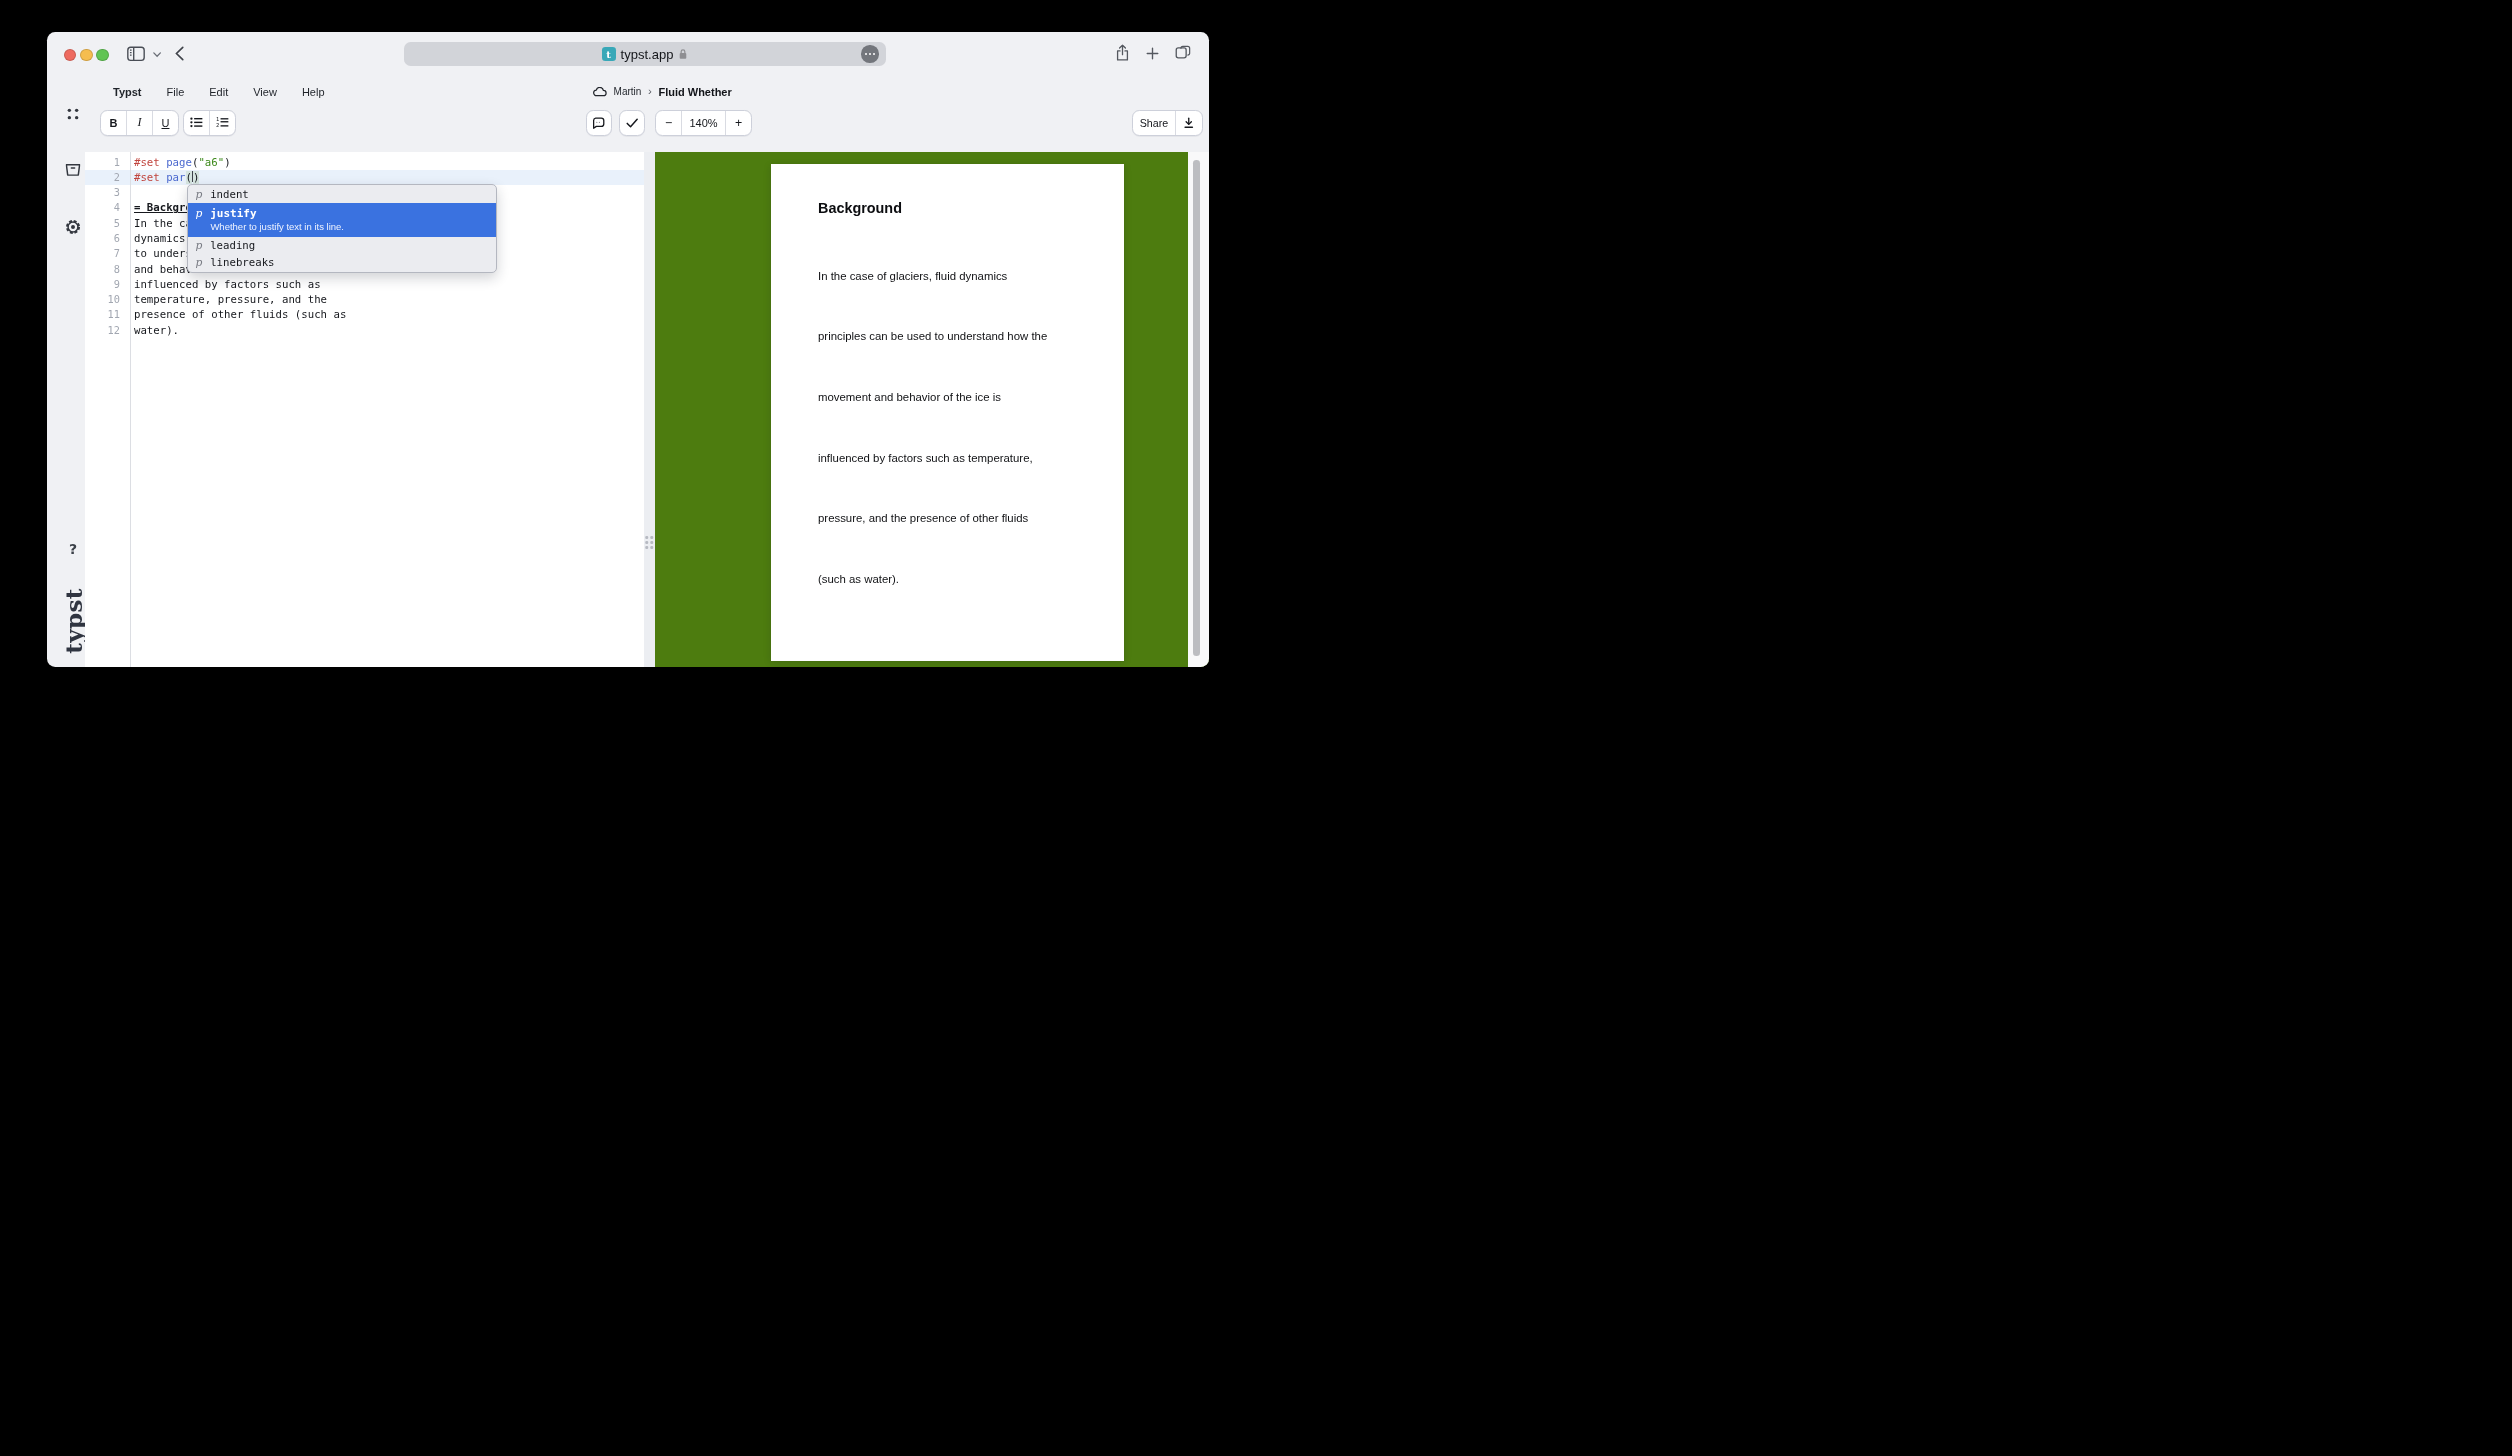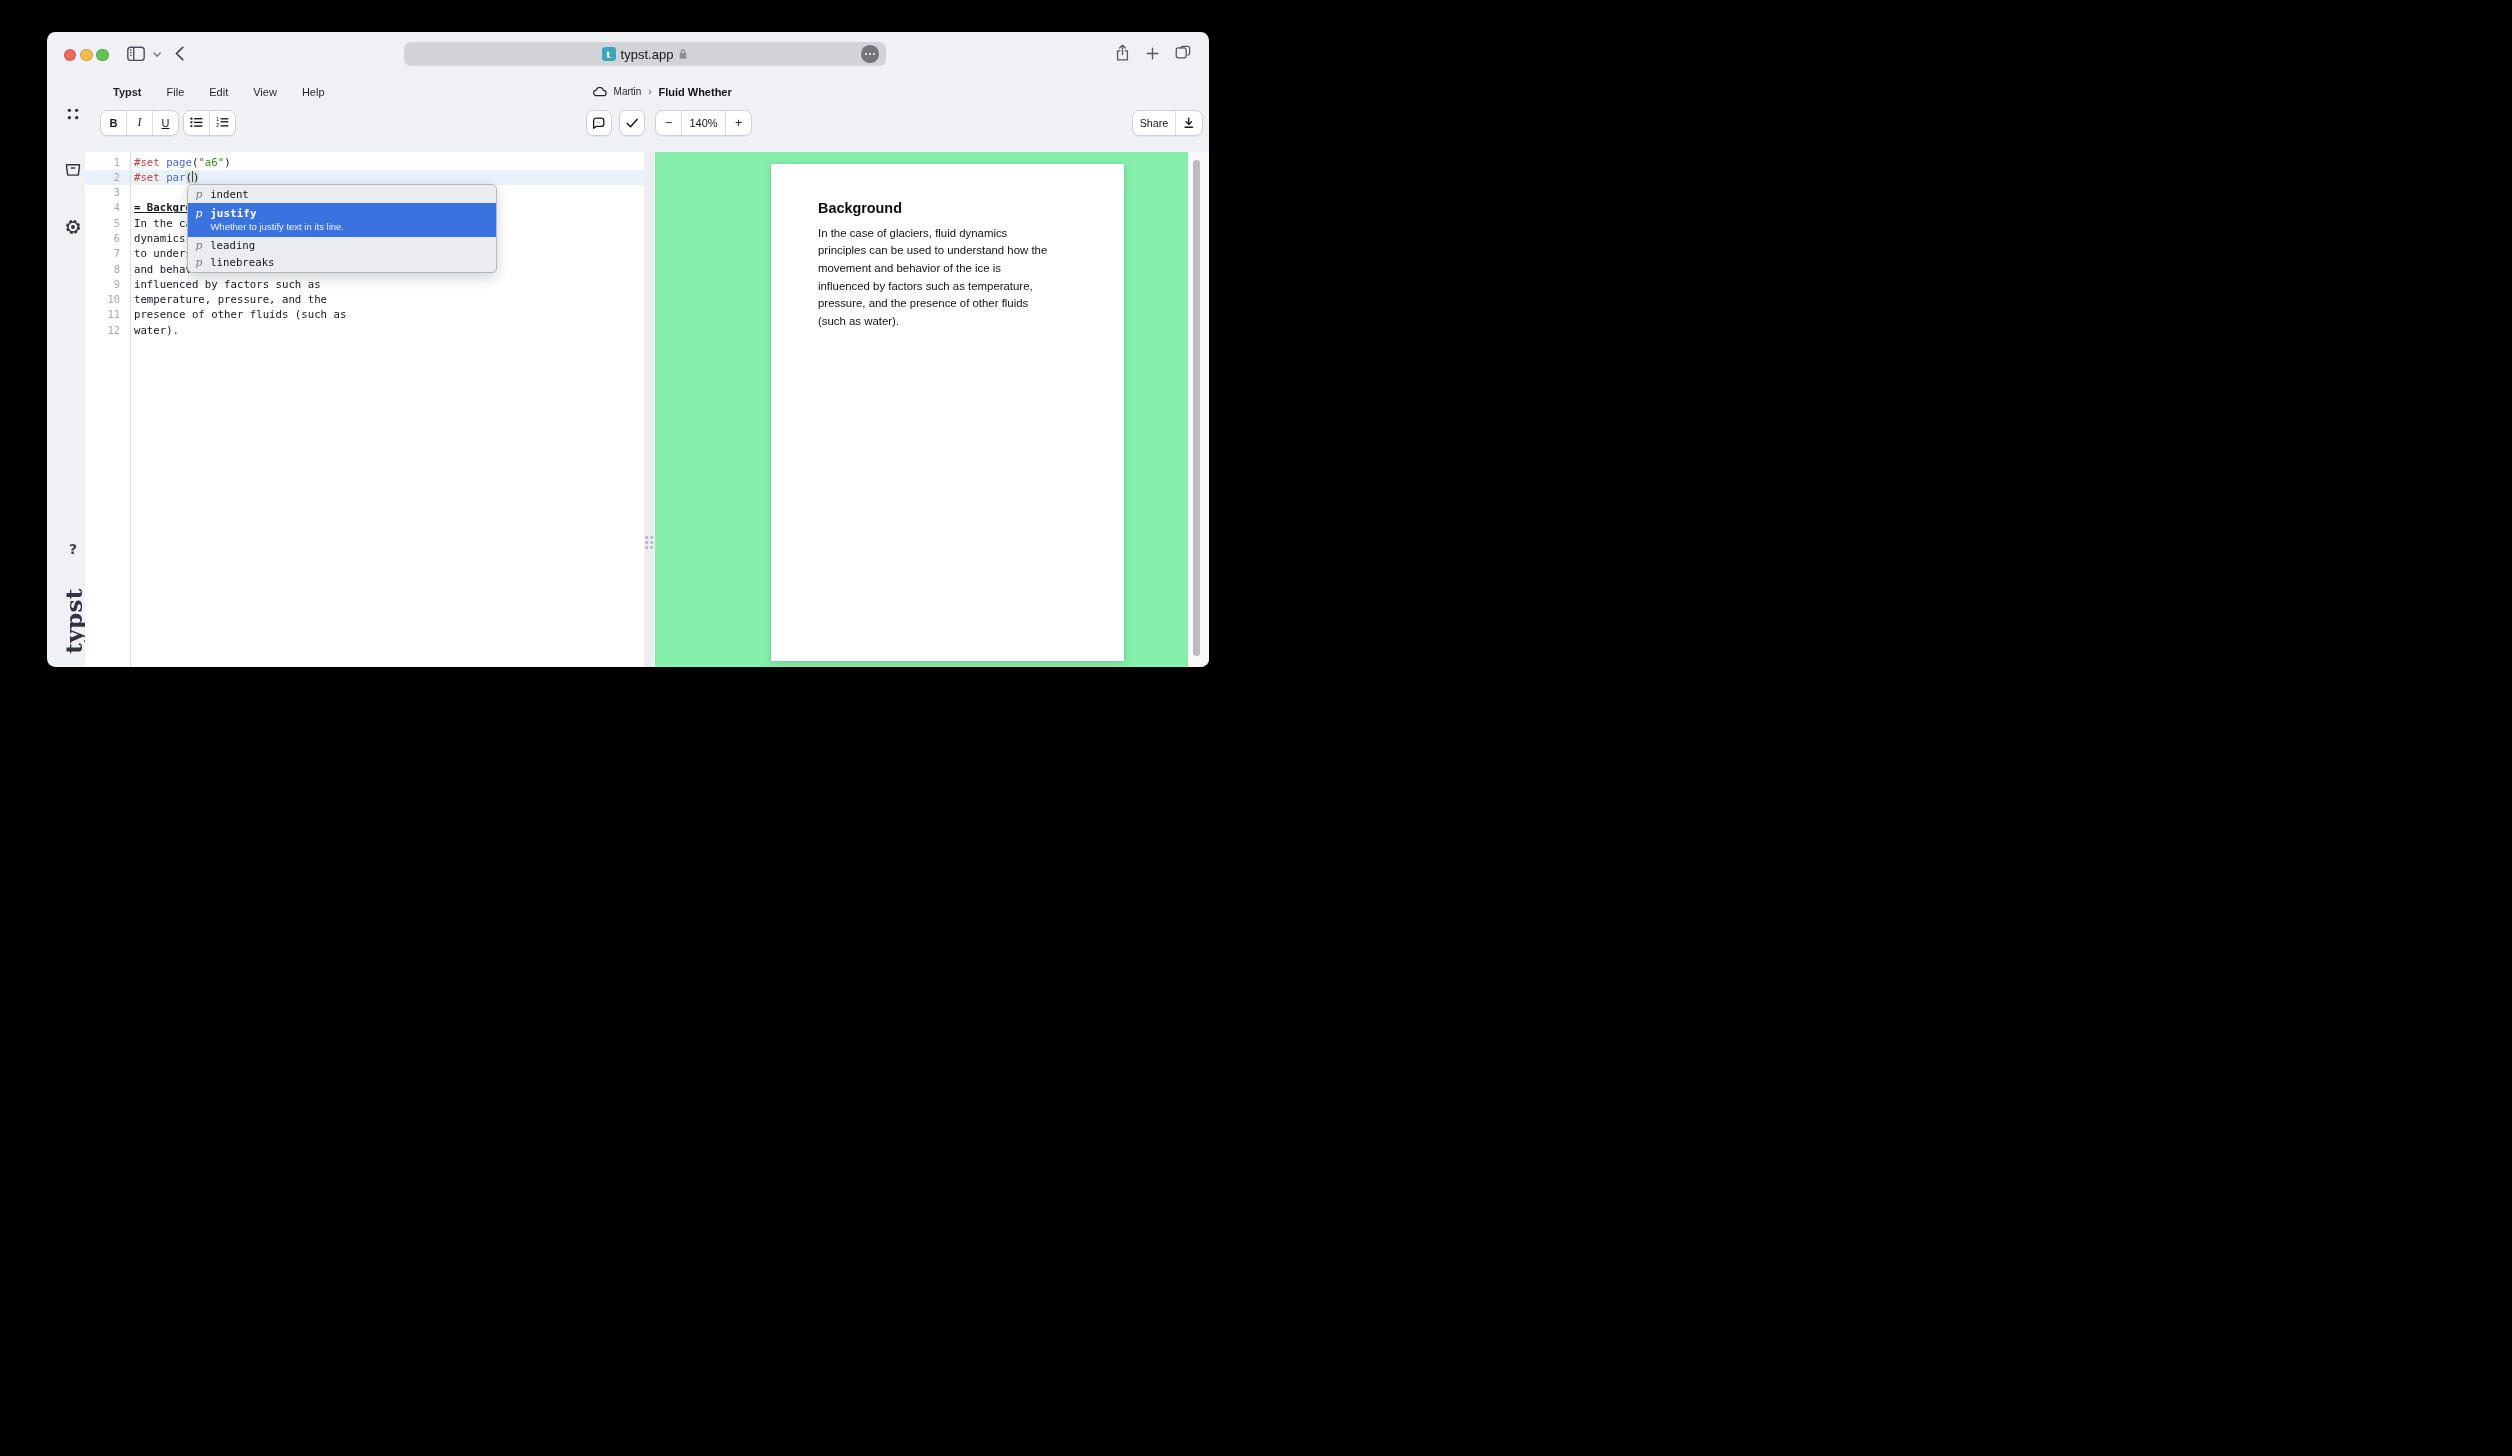--- a/index.html
+++ b/index.html
@@ -85,26 +85,26 @@
   .ac-item.sel .ac-label{color:#fff;font-weight:bold;font-size:11px;}
   .ac-desc{margin-left:15px;font-size:9.5px;color:#eef3ff;line-height:11.5px;}
 
   
   .divider{position:absolute;left:597px;top:120px;width:10.7px;height:515px;background:#eceef2;}
   .grip{position:absolute;left:50%;top:384px;transform:translateX(-50%);display:grid;
         grid-template-columns:2.5px 2.5px;grid-gap:2.5px;}
   .grip i{width:2.5px;height:2.5px;border-radius:50%;background:#b7bac2;}
 
   
-  .preview{position:absolute;left:608px;top:120px;width:554px;height:515px;background:#86efac;}
+  .preview{position:absolute;left:608px;top:120px;width:554px;height:515px;background:#4d7c0f;}
   .page{position:absolute;left:116px;top:11.5px;width:353px;height:497px;background:#fff;
         box-shadow:0 1.6px 7.4px rgba(20,25,40,.18),0 0 0.8px rgba(0,0,0,.1);}
   .page-heading{position:absolute;left:47px;top:36px;font-size:14.4px;font-weight:bold;color:#0c0d10;}
   .page-body{position:absolute;left:47px;top:61px;width:261px;font-size:11.4px;color:#101114;}
-  .page-body div{height:17.7px;line-height:17.7px;white-space:nowrap;}
+  .page-body div{height:17.7px;line-height:17.7px;white-space:nowrap;margin-top:43px;}
   .pv-scroll{position:absolute;right:0;top:0;width:21.4px;height:515px;background:#f9f9fa;}
   .pv-thumb{position:absolute;left:5.8px;top:8.2px;width:6.6px;height:496px;border-radius:3.3px;background:#bcbdc1;}
 
   svg{display:block;}
 </style>
 </head>
 <body>
 
 <div class="stage">
   <div class="window">

